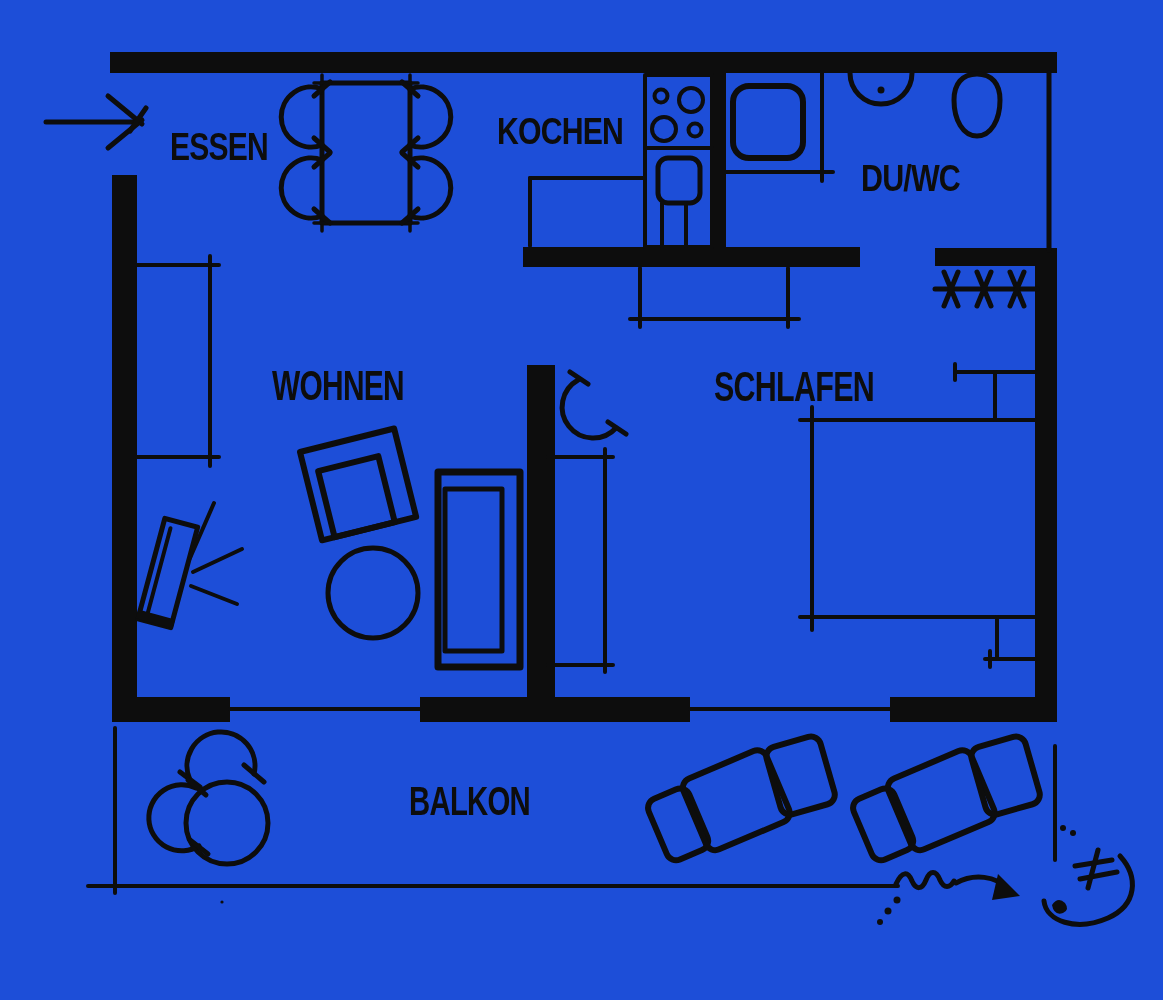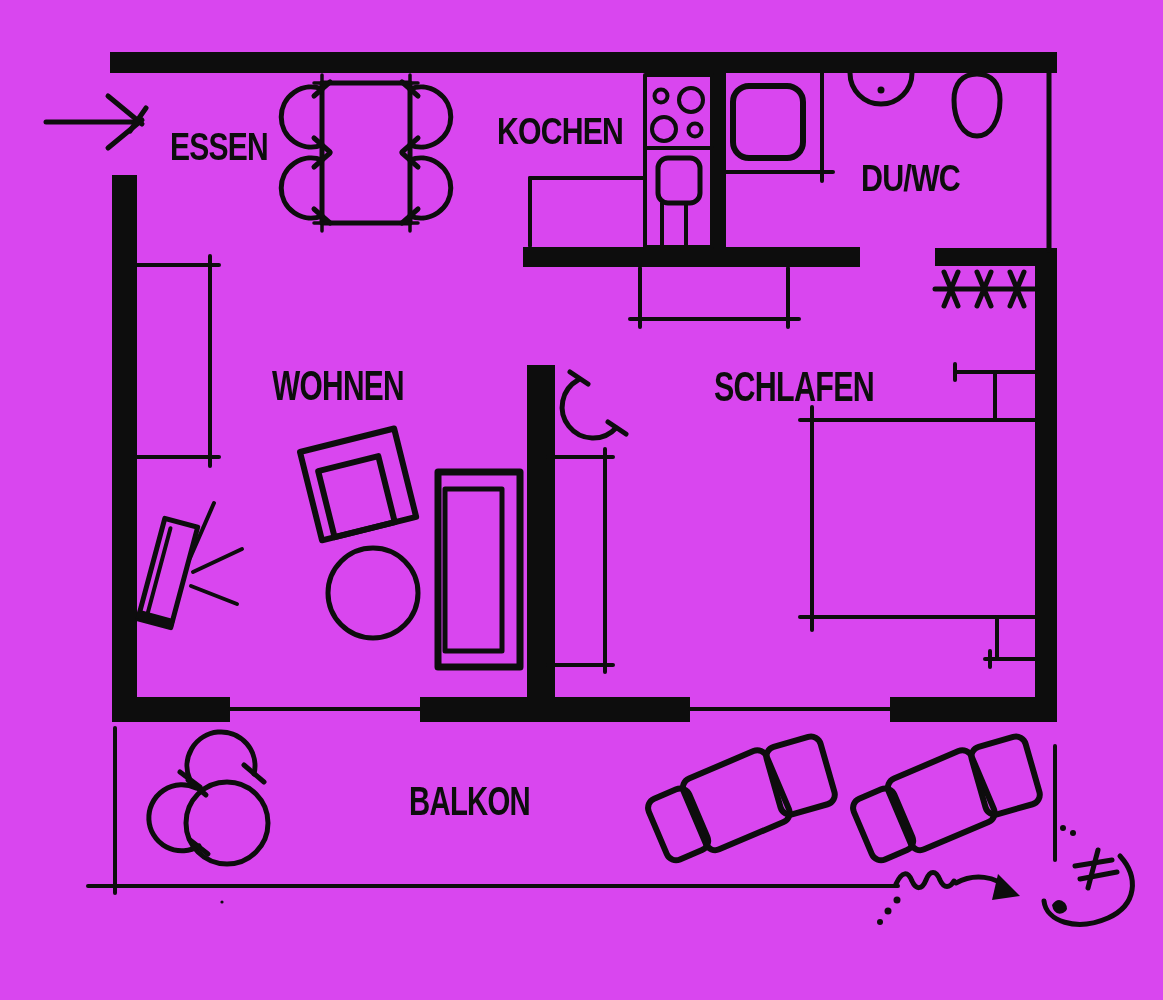--- a/index.html
+++ b/index.html
@@ -1,16 +1,16 @@
 <!DOCTYPE html>
 <html><head>
 <meta charset="utf-8">
 <style>
   html,body{margin:0;padding:0;background:#ffffff;}
-  .stage{width:1163px;height:1000px;position:relative;background:#d946ef;overflow:hidden;}
+  .stage{width:1163px;height:1000px;position:relative;background:#1d4ed8;overflow:hidden;}
   svg{display:block;}
   .wall{fill:#0d0d0d;stroke:none;}
   .ln{fill:none;stroke:#0d0d0d;stroke-width:4;stroke-linecap:round;stroke-linejoin:round;}
   .ln3{fill:none;stroke:#0d0d0d;stroke-width:3.5;stroke-linecap:round;}
   .md{fill:none;stroke:#0d0d0d;stroke-width:5;stroke-linecap:round;stroke-linejoin:round;}
   .bd{fill:none;stroke:#0d0d0d;stroke-width:6;stroke-linecap:round;stroke-linejoin:round;}
   .bd7{fill:none;stroke:#0d0d0d;stroke-width:7;stroke-linecap:round;stroke-linejoin:round;}
   .ink{fill:#0d0d0d;stroke:none;}
   .lbl{font-family:"Liberation Sans","DejaVu Sans",sans-serif;font-weight:bold;fill:#0d0d0d;letter-spacing:-1px;}
 </style>

